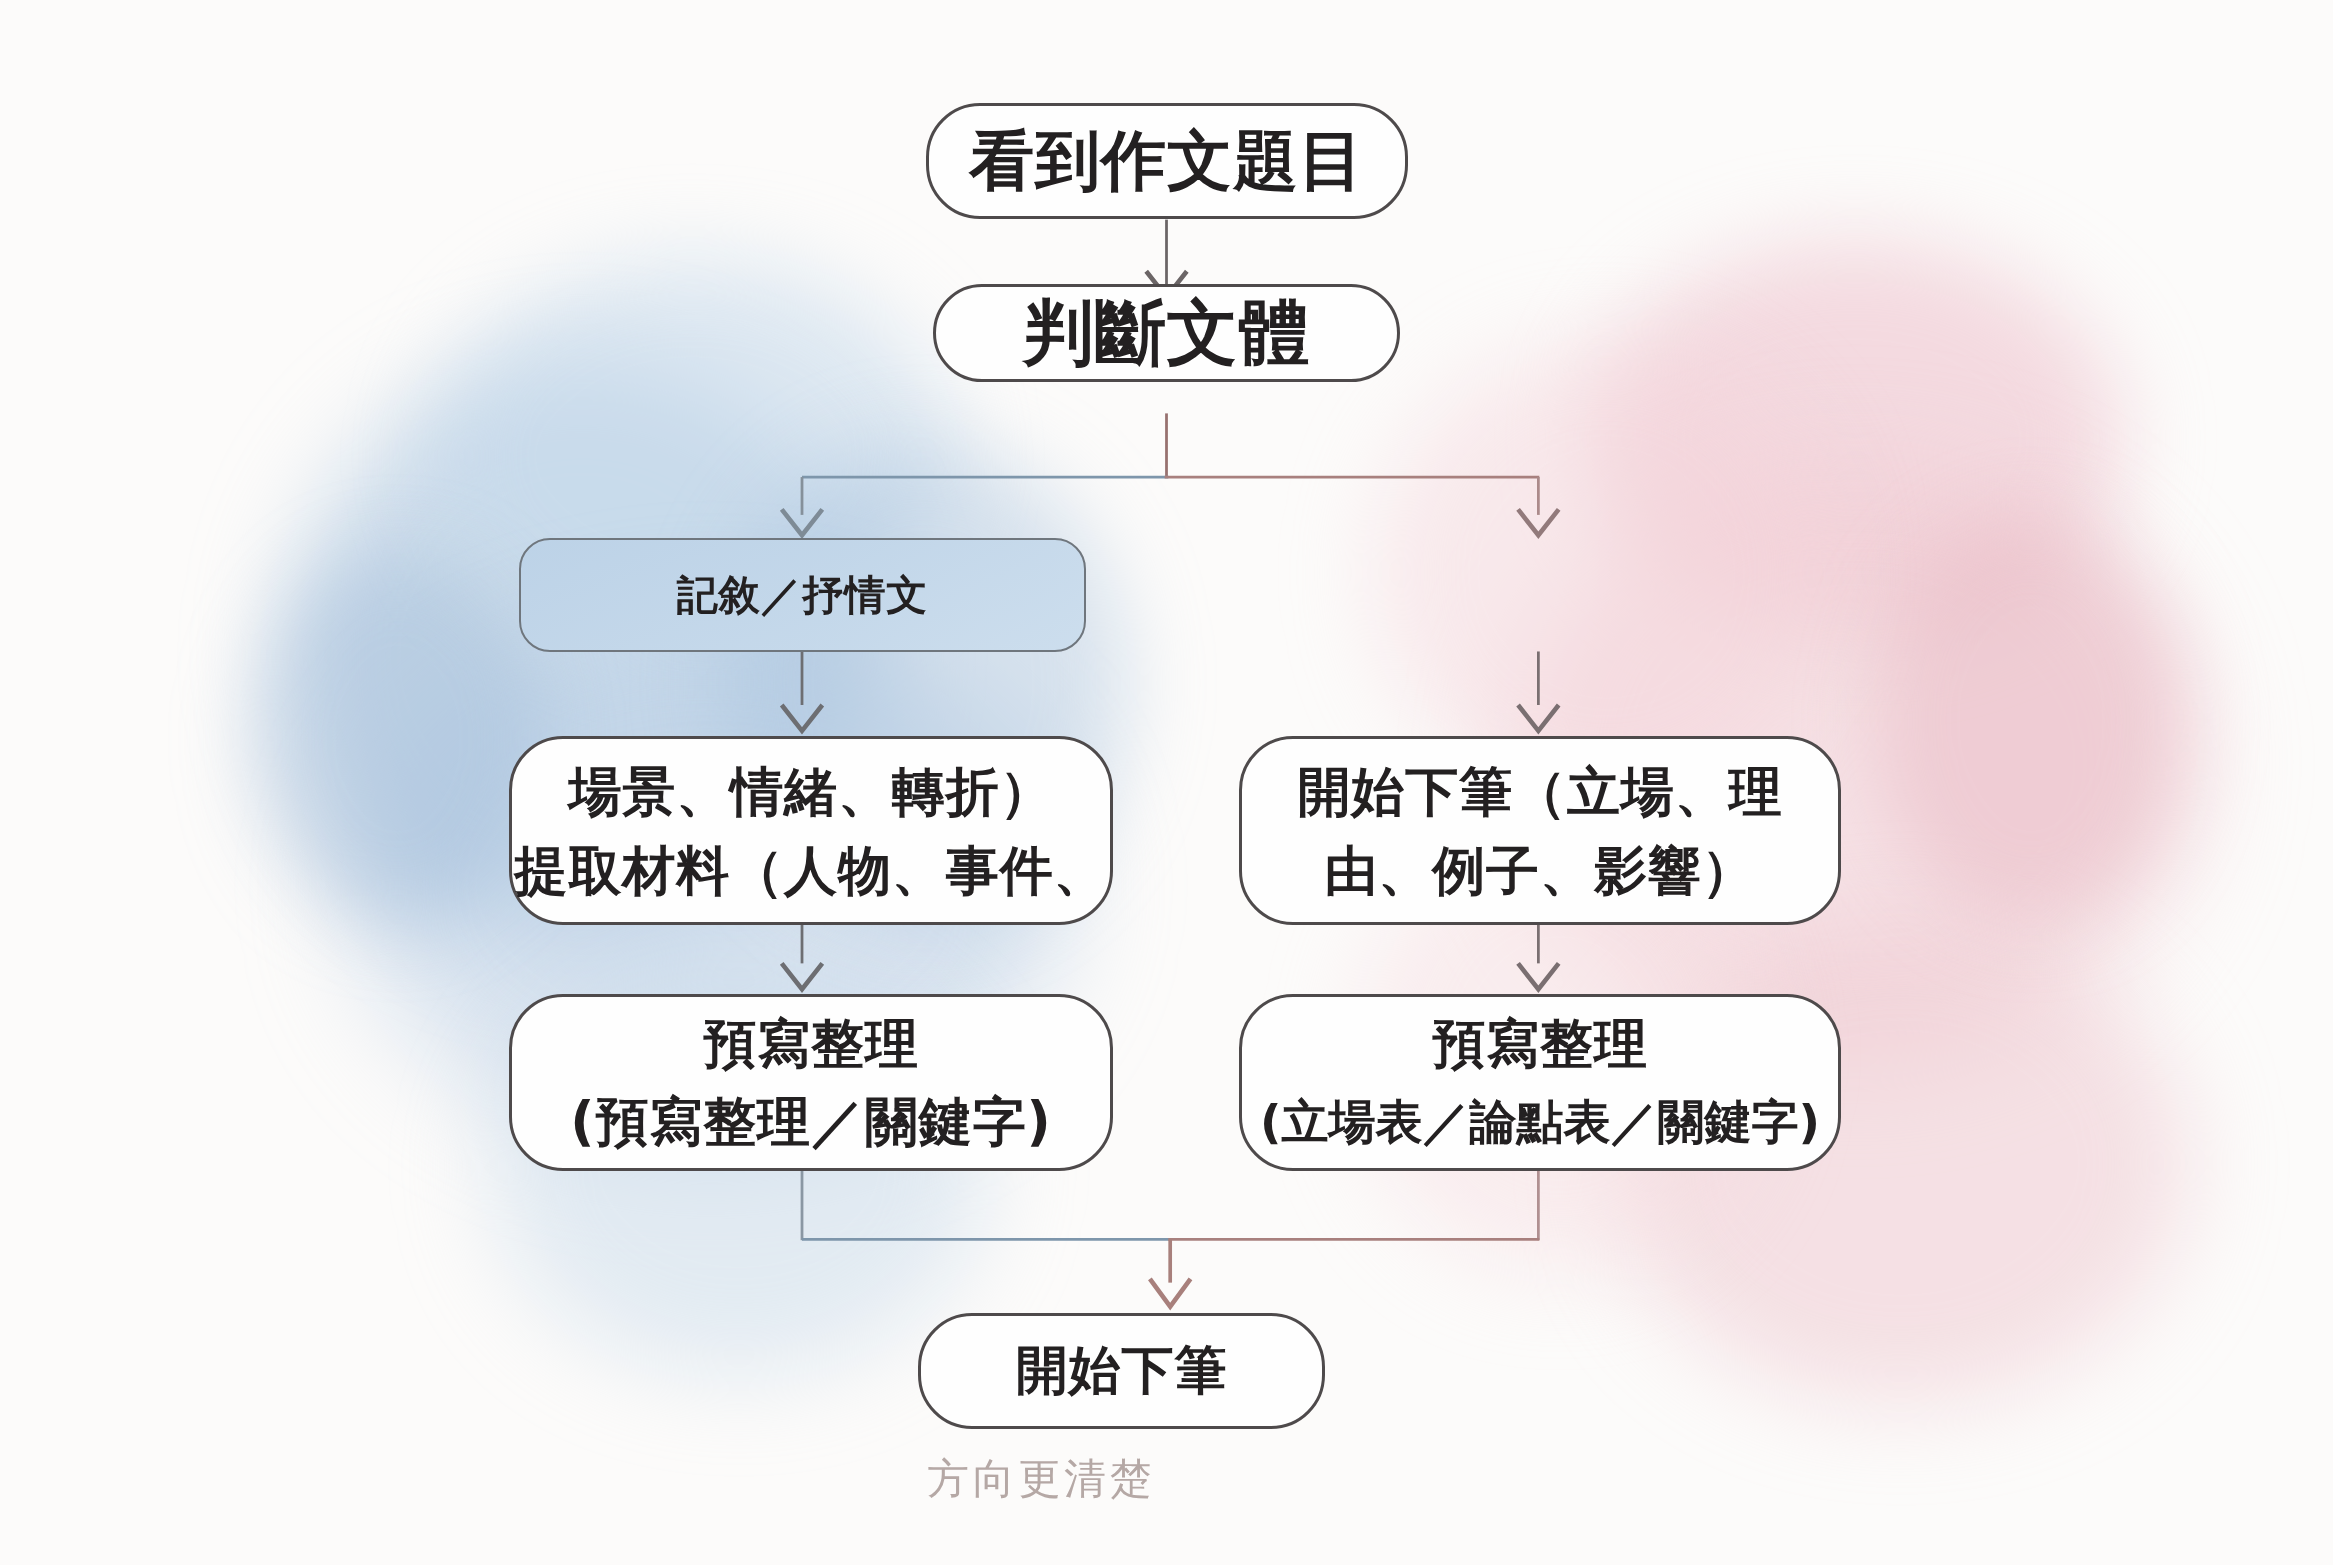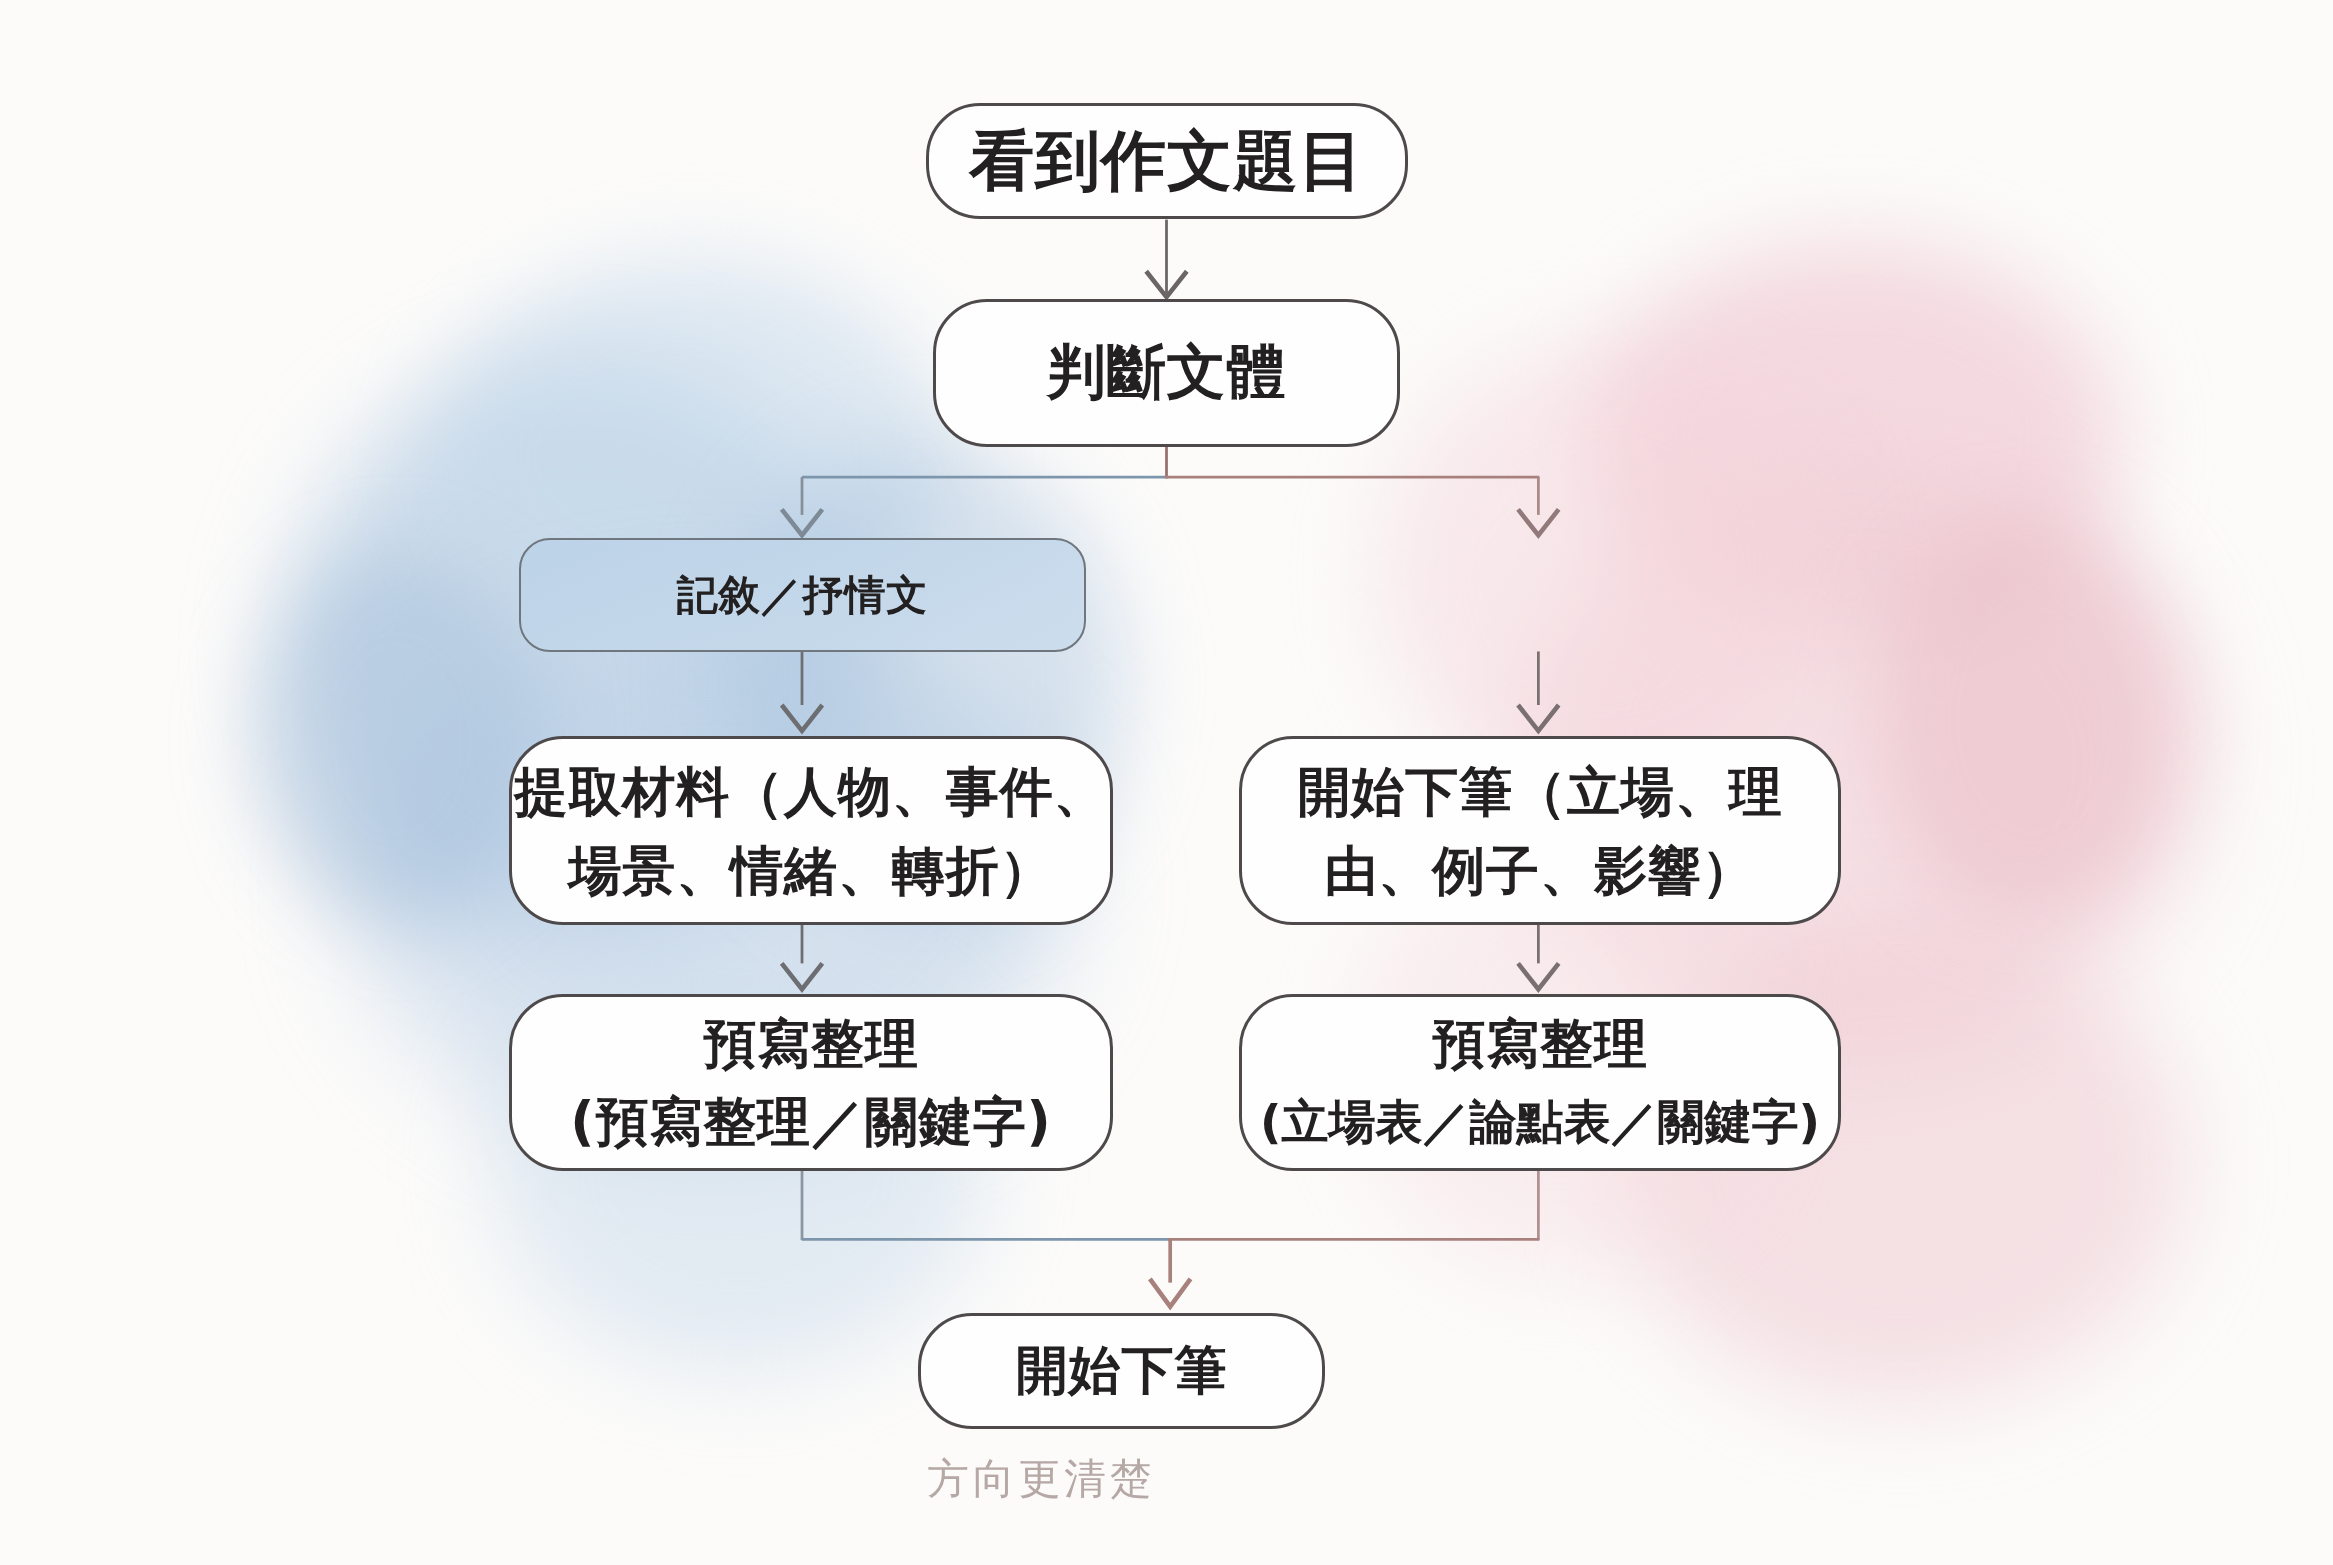--- a/index.html
+++ b/index.html
@@ -50,21 +50,21 @@
     background: linear-gradient(160deg, rgba(188,210,231,0.96), rgba(203,221,237,0.92));
     border: 2.8px solid var(--blue_box_border, #6f767d);
     border-radius: 31px;
   }
   .node.pink {
     background: linear-gradient(160deg, rgba(245,214,219,0.96), rgba(242,205,211,0.92));
     border: 2.8px solid var(--pink_box_border, #8d7175);
     border-radius: 31px;
   }
   #node-start    { left: 926px; top: 103px;  width: 482px; height: 116px; font-size: 65px; }
-  #node-decide   { left: 933px; top: 299px;  width: 467px; height: 148px; font-size: 59px; }
+  #node-decide   { left: 933px; top: 284px;  width: 467px; height: 98px; font-size: 71px; }
   #node-branch-left  { left: 519px;  top: 538px; width: 567px; height: 114px; font-size: 41px; }
   #node-branch-right { left: 1250px; top: 538px; width: 578px; height: 114px; font-size: 63px; }
   #node-extract-left  { left: 509px;  top: 736px;  width: 604px; height: 189px; font-size: 53px; line-height: 79px; }
   #node-extract-right { left: 1239px; top: 736px;  width: 602px; height: 189px; font-size: 53px; line-height: 79px; }
   #node-prewrite-left  { left: 509px;  top: 994px; width: 604px; height: 177px; font-size: 53px; line-height: 78px; }
   #node-prewrite-right { left: 1239px; top: 994px; width: 602px; height: 177px; font-size: 53px; line-height: 78px; }
   #node-end      { left: 918px; top: 1313px; width: 407px; height: 116px; font-size: 52px; }
   .node .line { display: block; }
   #node-prewrite-right .line2 { font-size: 47px; letter-spacing: 0; }
   
@@ -157,22 +157,22 @@
   <div class="node white" id="node-decide">
     <span class="line">判斷文體</span>
   </div>
 
   <div class="node blue" id="node-branch-left">
     <span class="line">記敘／抒情文</span>
   </div>
 
 
   <div class="node white" id="node-extract-left">
+    <span class="line line2">場景、情緒、轉折）</span>
     <span class="line line1">提取材料（人物、事件、</span>
-    <span class="line line2">場景、情緒、轉折）</span>
   </div>
 
   <div class="node white" id="node-extract-right">
     <span class="line line1">開始下筆（立場、理</span>
     <span class="line line2">由、例子、影響）</span>
   </div>
 
   <div class="node white" id="node-prewrite-left">
     <span class="line line1">預寫整理</span>
     <span class="line line2">(預寫整理／關鍵字)</span>

